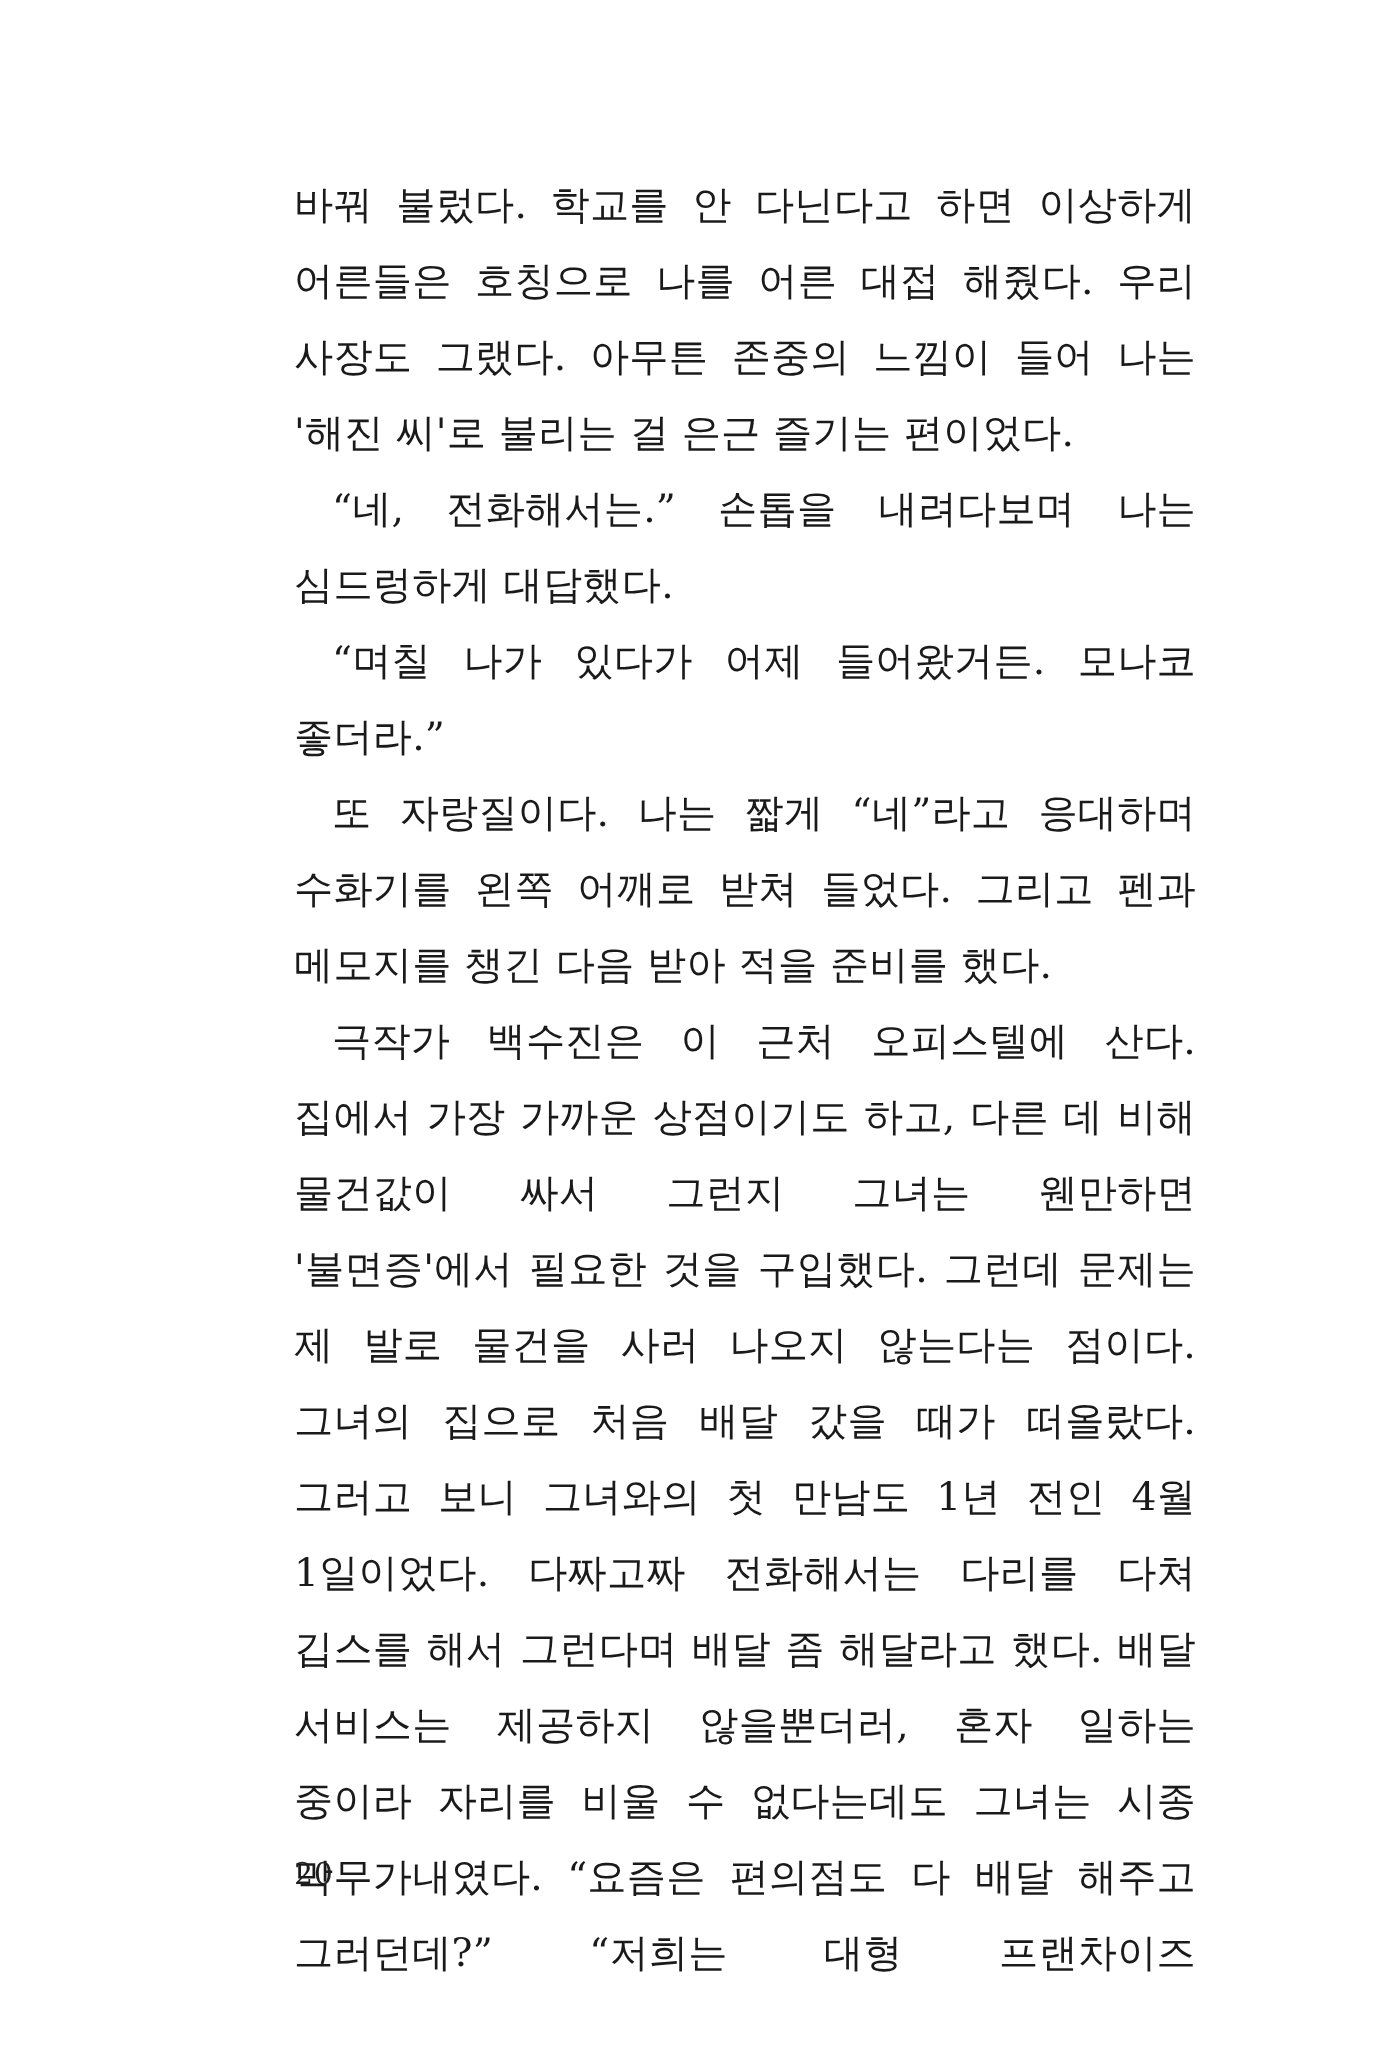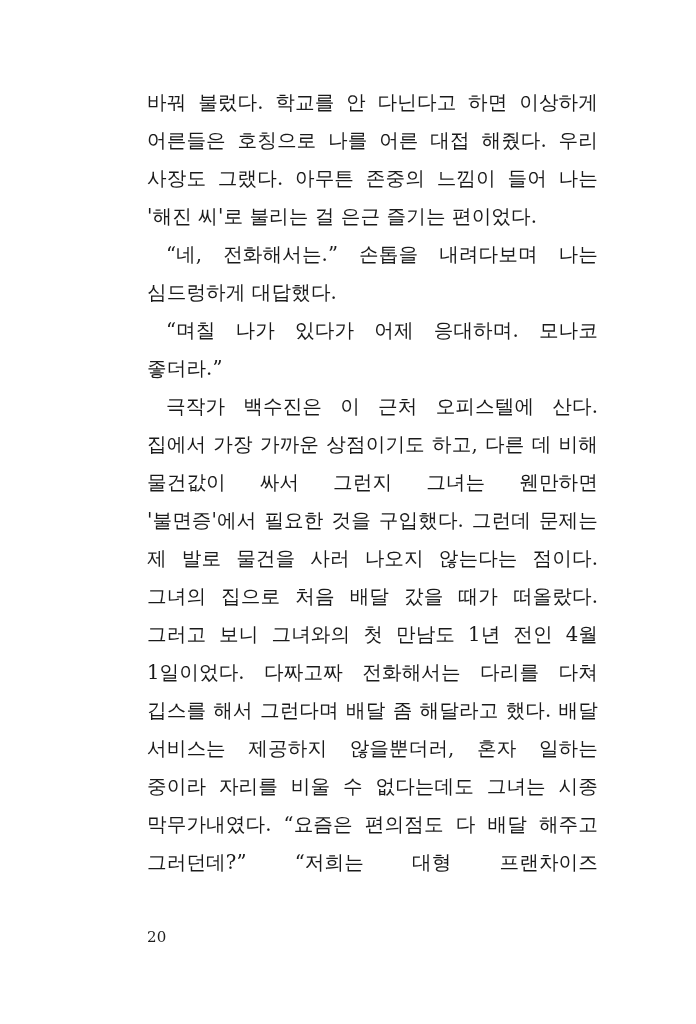--- a/index.html
+++ b/index.html
@@ -67,19 +67,20 @@
   }
 </style>
 </head>
 <body>
 
 <div id="page">
 
   <div id="text-column">
     <p class="para continuation">바꿔 불렀다. 학교를 안 다닌다고 하면 이상하게 어른들은 호칭으로 나를 어른 대접 해줬다. 우리 사장도 그랬다. 아무튼 존중의 느낌이 들어 나는 '해진 씨'로 불리는 걸 은근 즐기는 편이었다.</p>
     <p class="para">“네, 전화해서는.” 손톱을 내려다보며 나는 심드렁하게 대답했다.</p>
-    <p class="para">“며칠 나가 있다가 어제 응대하며. 모나코 좋더라.”</p>
+    <p class="para">“며칠 나가 있다가 어제 들어왔거든. 모나코 좋더라.”</p>
+    <p class="para">또 자랑질이다. 나는 짧게 “네”라고 응대하며 수화기를 왼쪽 어깨로 받쳐 들었다. 그리고 펜과 메모지를 챙긴 다음 받아 적을 준비를 했다.</p>
     <p class="para cut-off">극작가 백수진은 이 근처 오피스텔에 산다. 집에서 가장 가까운 상점이기도 하고, 다른 데 비해 물건값이 싸서 그런지 그녀는 웬만하면 '불면증'에서 필요한 것을 구입했다. 그런데 문제는 제 발로 물건을 사러 나오지 않는다는 점이다. 그녀의 집으로 처음 배달 갔을 때가 떠올랐다. 그러고 보니 그녀와의 첫 만남도 1년 전인 4월 1일이었다. 다짜고짜 전화해서는 다리를 다쳐 깁스를 해서 그런다며 배달 좀 해달라고 했다. 배달 서비스는 제공하지 않을뿐더러, 혼자 일하는 중이라 자리를 비울 수 없다는데도 그녀는 시종 막무가내였다. “요즘은 편의점도 다 배달 해주고 그러던데?” “저희는 대형 프랜차이즈</p>
   </div>
 
   <div id="page-number">20</div>
 
 </div>
 
 </body></html>

